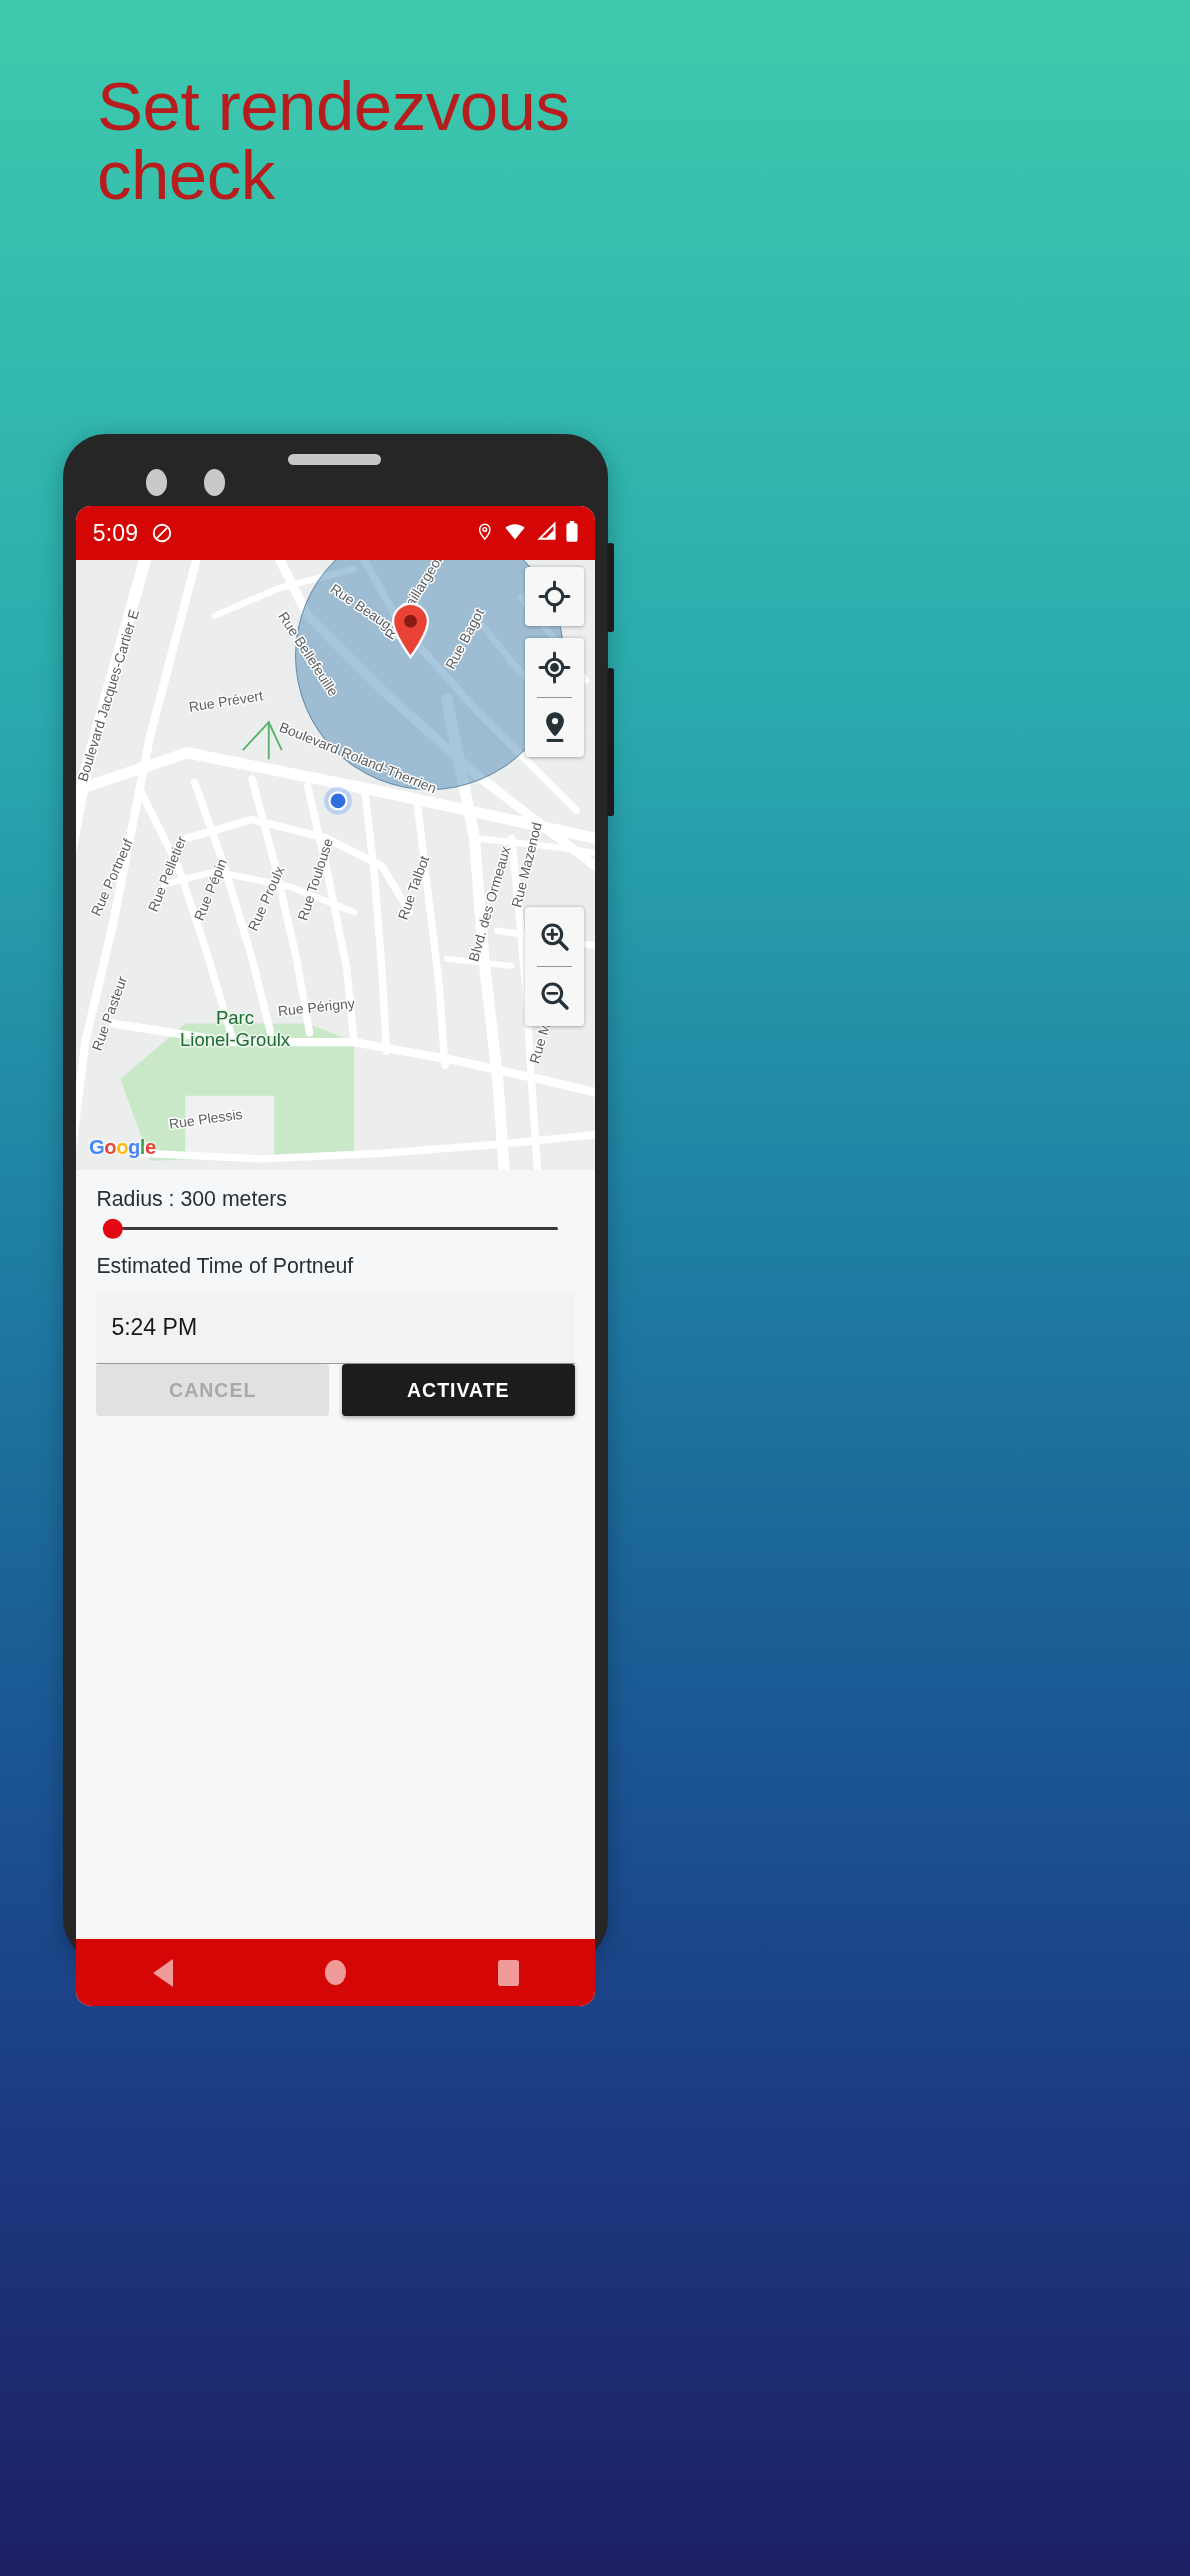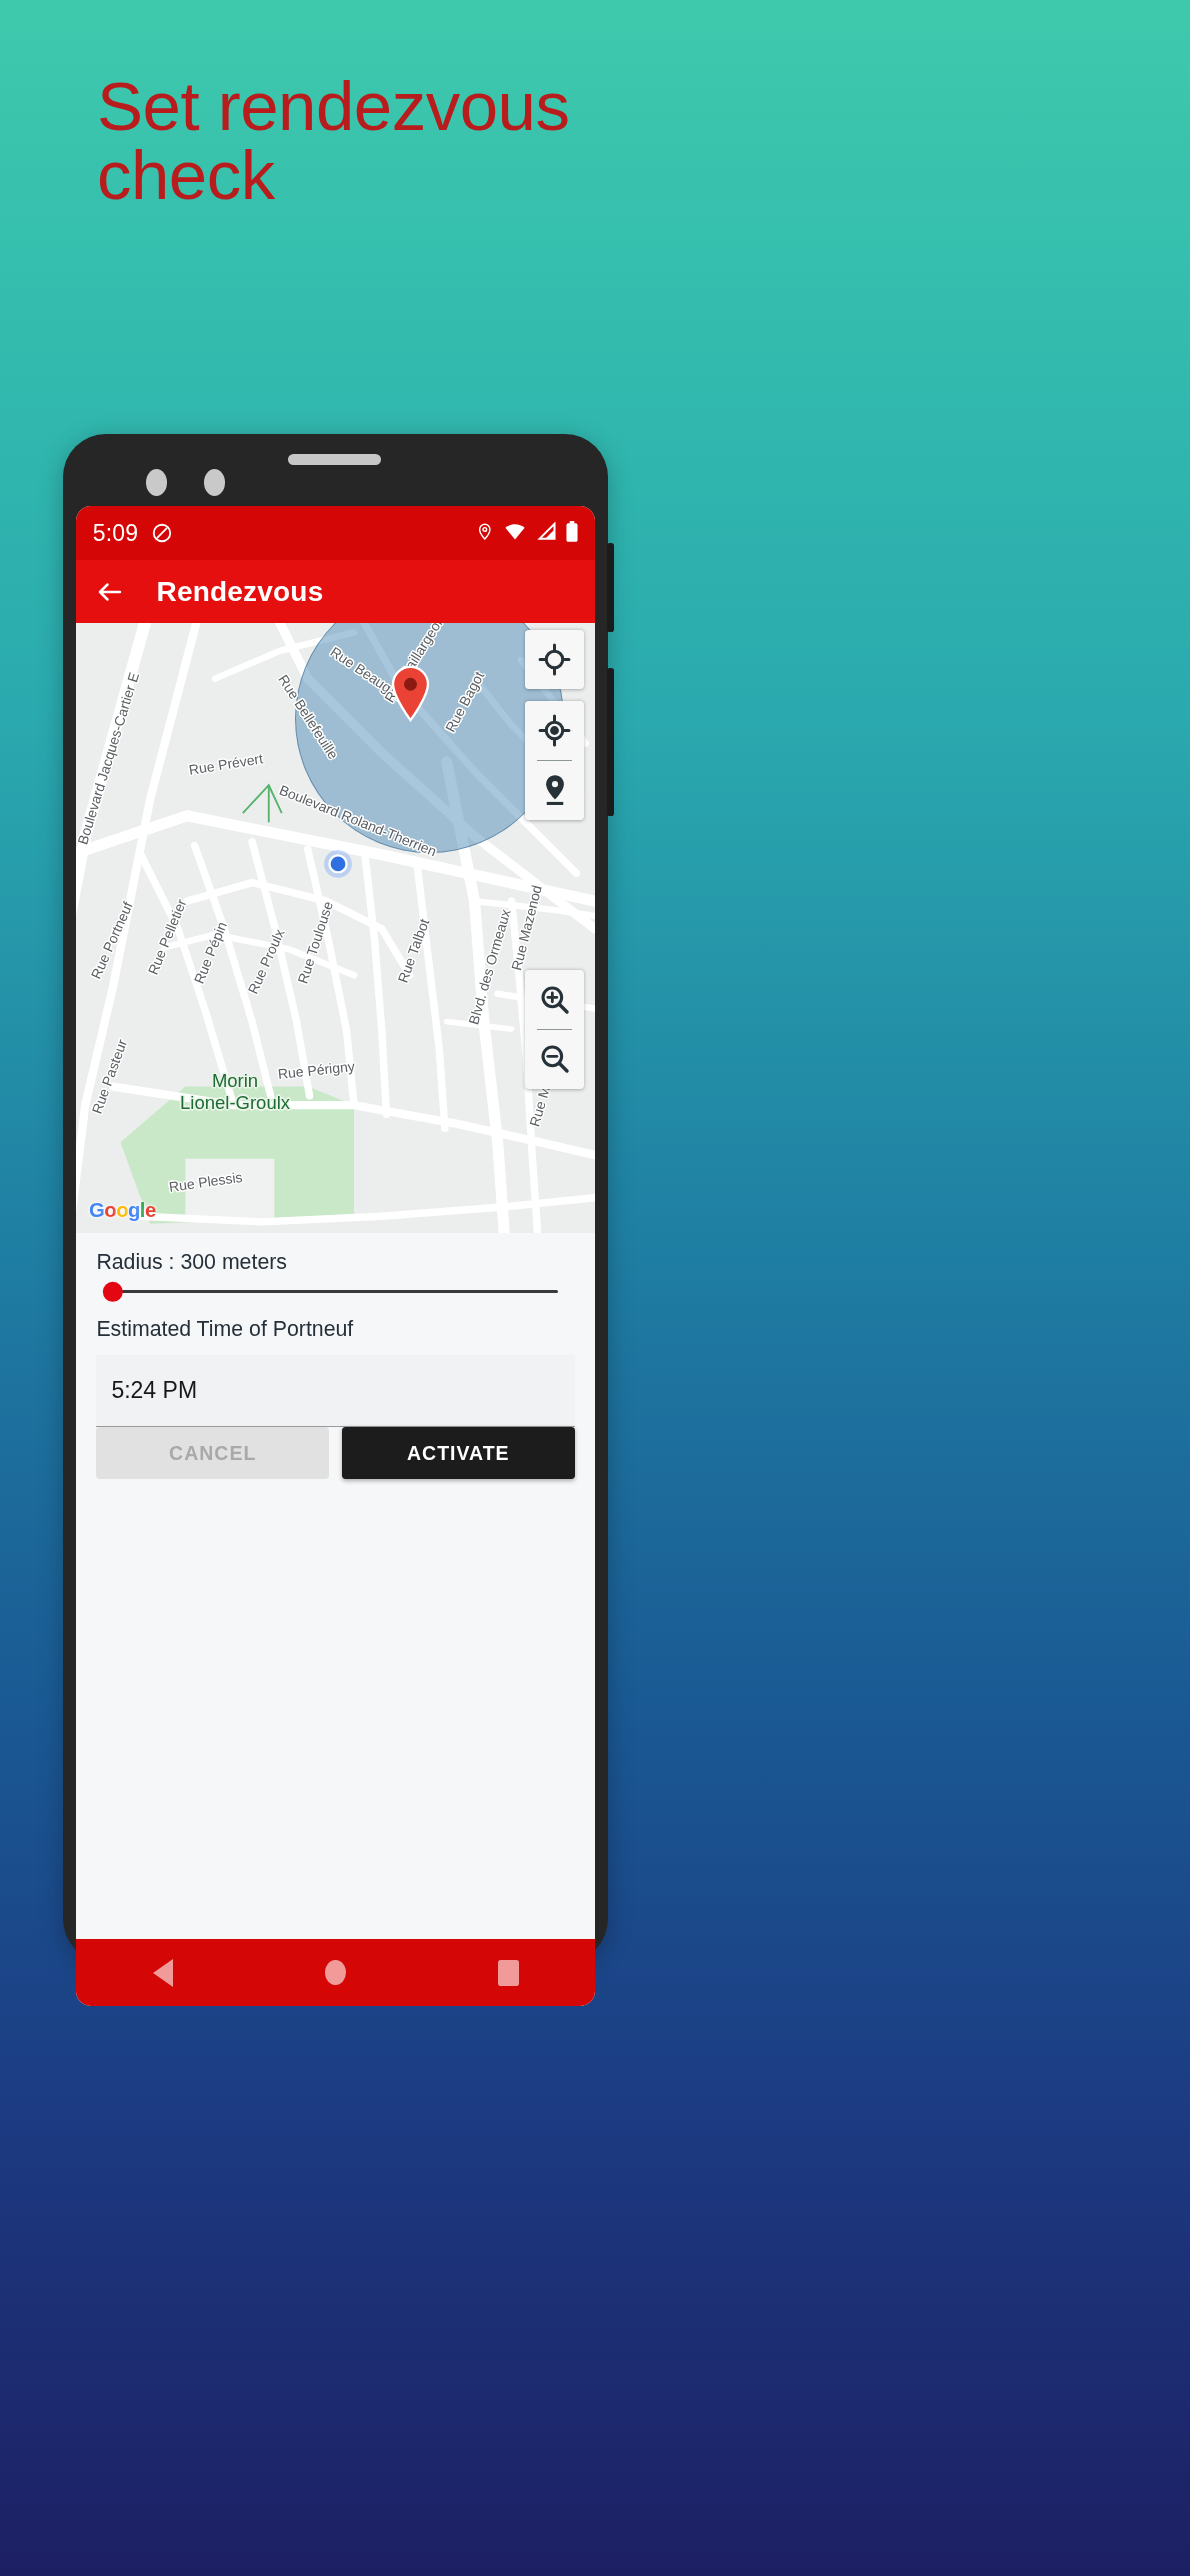--- a/index.html
+++ b/index.html
@@ -255,28 +255,20 @@
         </span>
         <span>
           <svg width="12" height="21.3" viewBox="0 0 13 23">
               <rect x="4" y="0" width="5" height="3" fill="#fff"></rect>
               <rect x="0.5" y="2.5" width="12" height="20" rx="2" fill="#fff"></rect>
             </svg>
         </span>
       </span>
     </div>
 
-    <div class="appbar">
-      <span class="appbar-back">
-        <svg width="30" height="30" viewBox="0 0 24 24">
-            <path d="M20 12H4M10 6l-6 6 6 6" fill="none" stroke="#fff" stroke-width="2" stroke-linecap="round" stroke-linejoin="round"></path>
-          </svg>
-      </span>
-      <span class="appbar-title">Rendezvous</span>
-    </div>
 
     <div class="map">
       <svg class="base" viewBox="0 0 560 658" preserveAspectRatio="none">
         <rect width="560" height="658" fill="#eceded"></rect>
 
         <path d="M48 560 L118 500 L250 500 L300 520 L300 640 L80 648 Z" fill="#c9e8c8"></path>
         <path d="M118 578 L118 640 L214 645 L214 578 Z" fill="#f0f1f1"></path>
 
         <g stroke="#ffffff" fill="none" stroke-linecap="round">
           <path d="M-20 255 L120 208 L330 250 L560 300" stroke-width="12"></path>
@@ -327,21 +319,21 @@
           <div class="street-label" style="left: 226px; top: 352px; transform: rotate(-72deg); transform-origin: left center;">Rue Toulouse</div>
           <div class="street-label" style="left: 326px; top: 351px; transform: rotate(-70deg); transform-origin: left center;">Rue Talbot</div>
           <div class="street-label" style="left: 397px; top: 393px; transform: rotate(-74deg); transform-origin: left center;">Blvd. des Ormeaux</div>
           <div class="street-label" style="left: 440px; top: 339px; transform: rotate(-76deg); transform-origin: left center;">Rue Mazenod</div>
           <div class="street-label" style="left: 202px; top: 443px; transform: rotate(-6deg); transform-origin: left center;">Rue Périgny</div>
           <div class="street-label" style="left: 20.4px; top: 482px; transform: rotate(-70deg); transform-origin: left center;">Rue Pasteur</div>
           <div class="street-label" style="left: 93px; top: 556px; transform: rotate(-8deg); transform-origin: left center;">Rue Plessis</div>
           <div class="street-label" style="left: 458px; top: 495px; transform: rotate(-74deg); transform-origin: left center;">Rue Morin</div>
         </div>
       <div id="place-labels">
-          <div class="park-label" style="left: 104px; top: 447px;">Morin
+          <div class="park-label" style="left: 104px; top: 447px;">Parc
 Lionel-Groulx</div>
         </div>
 
       <div class="map-pin">
         <svg width="43" height="57" viewBox="0 0 46 62">
           <path d="M23 2C12.5 2 4 10.5 4 21c0 13.5 19 39 19 39s19-25.5 19-39C42 10.5 33.5 2 23 2z" fill="#ea4335" stroke="#ffffff" stroke-width="2.5"></path>
           <circle cx="23" cy="21" r="7" fill="#8b1a12"></circle>
         </svg>
       </div>
 

